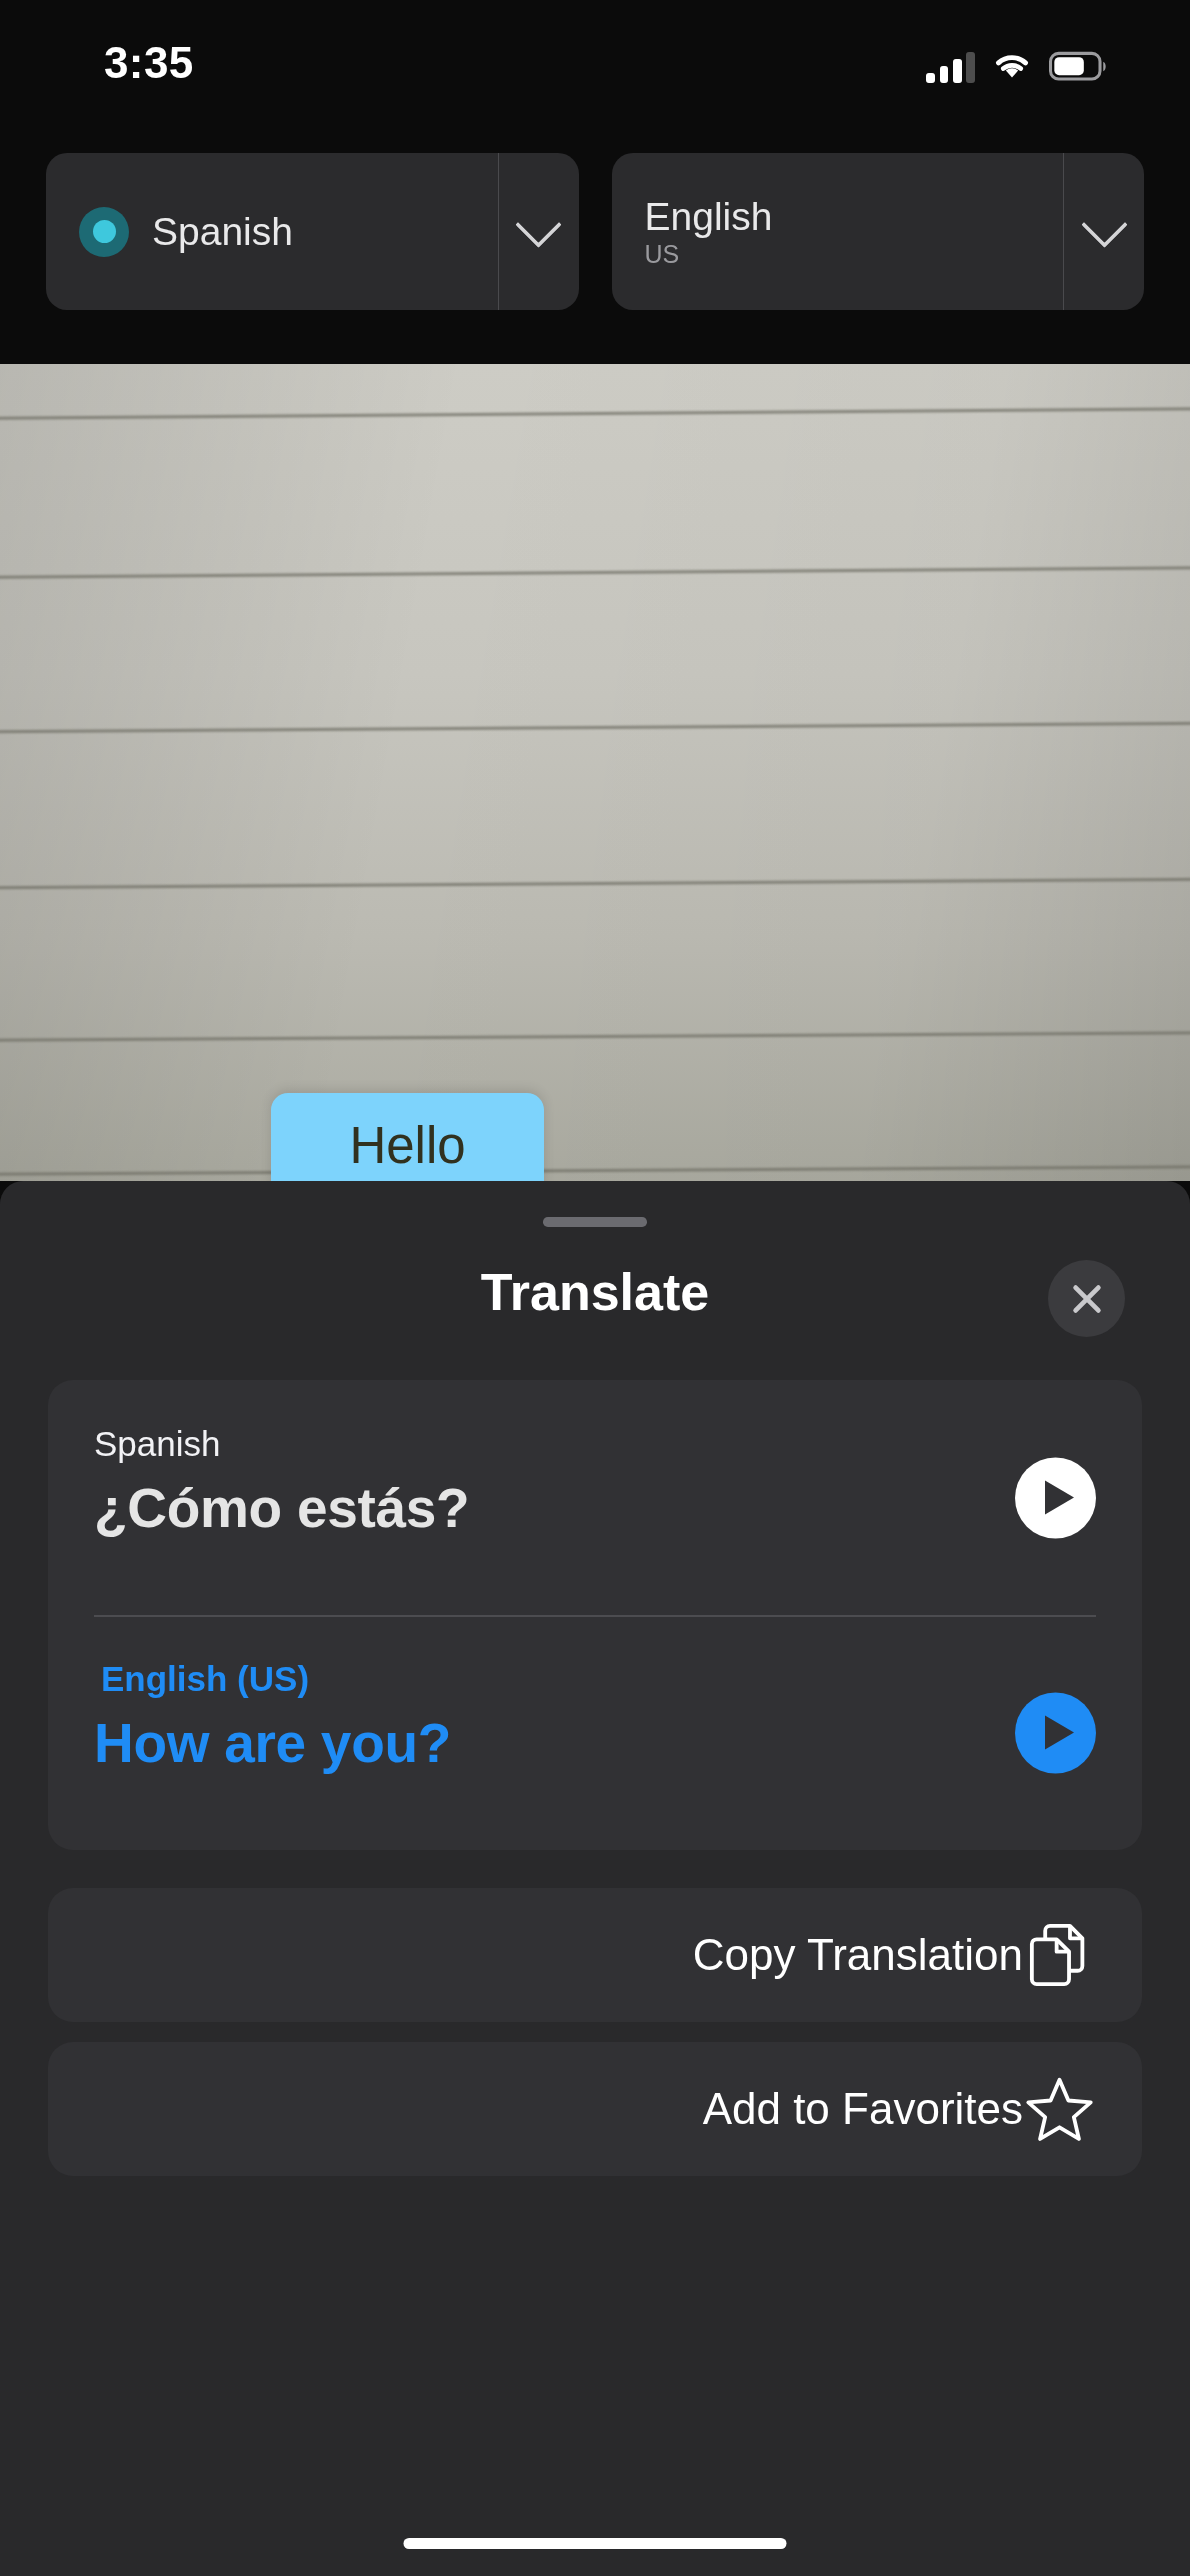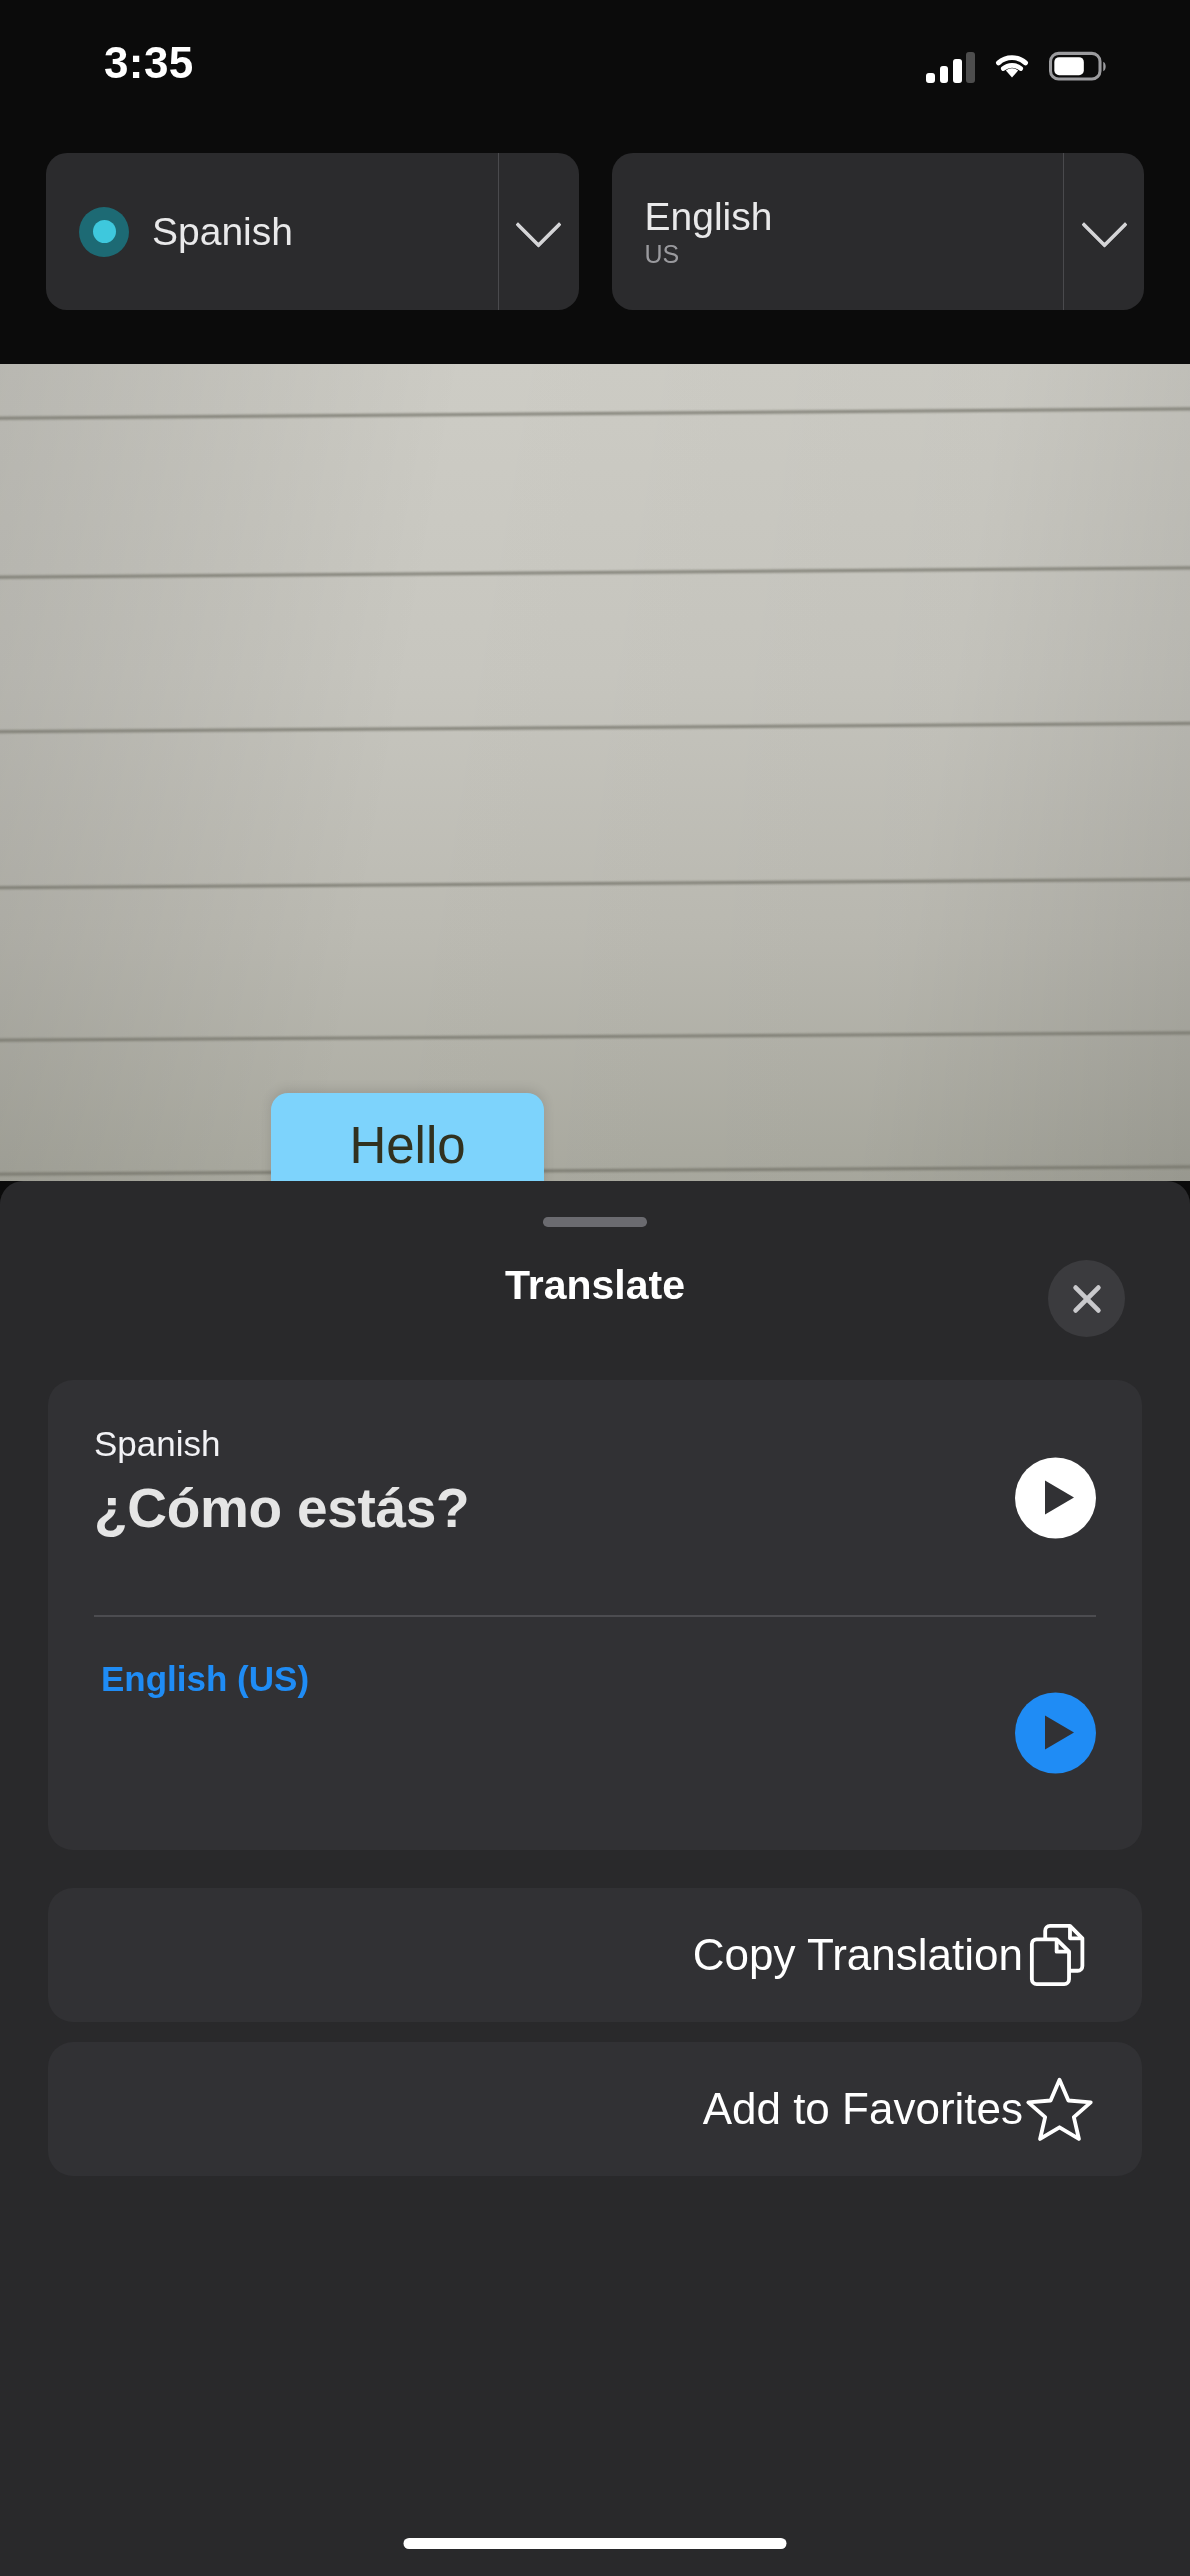--- a/index.html
+++ b/index.html
@@ -141,21 +141,21 @@
   #grabber {
     position:absolute; left:50%; top:36px;
     transform:translateX(-50%);
     width:104px; height:9.6px;
     border-radius:4.8px;
     background:#6b6b70;
   }
   #sheet-title {
     position:absolute; left:0; right:0; top:81px;
     text-align:center;
-    font-size:41px; font-weight:700; color:#fff;
+    font-size:52px; font-weight:700; color:#fff;
   }
   #close-button {
     position:absolute; right:65px; top:79px;
     width:77px; height:77px; border-radius:50%;
     background:#3b3b3e;
     display:flex; align-items:center; justify-content:center;
   }
   #close-button svg { width:36px; height:36px; display:block; }
 
   
@@ -315,20 +315,21 @@
         <div class="trans-text">¿Cómo estás?</div>
         <div class="play-button white">
           <span class="play-tri"></span>
         </div>
       </div>
 
       <div id="trans-divider"></div>
 
       <div class="trans-block dst">
         <div class="trans-label">English (US)</div>
+        <div class="trans-text">How are you?</div>
         <div class="play-button blue">
           <span class="play-tri"></span>
         </div>
       </div>
 
     </div>
 
     <div id="row-copy" class="action-row">
       <div class="action-label">Copy Translation</div>
       <div class="action-icon">

